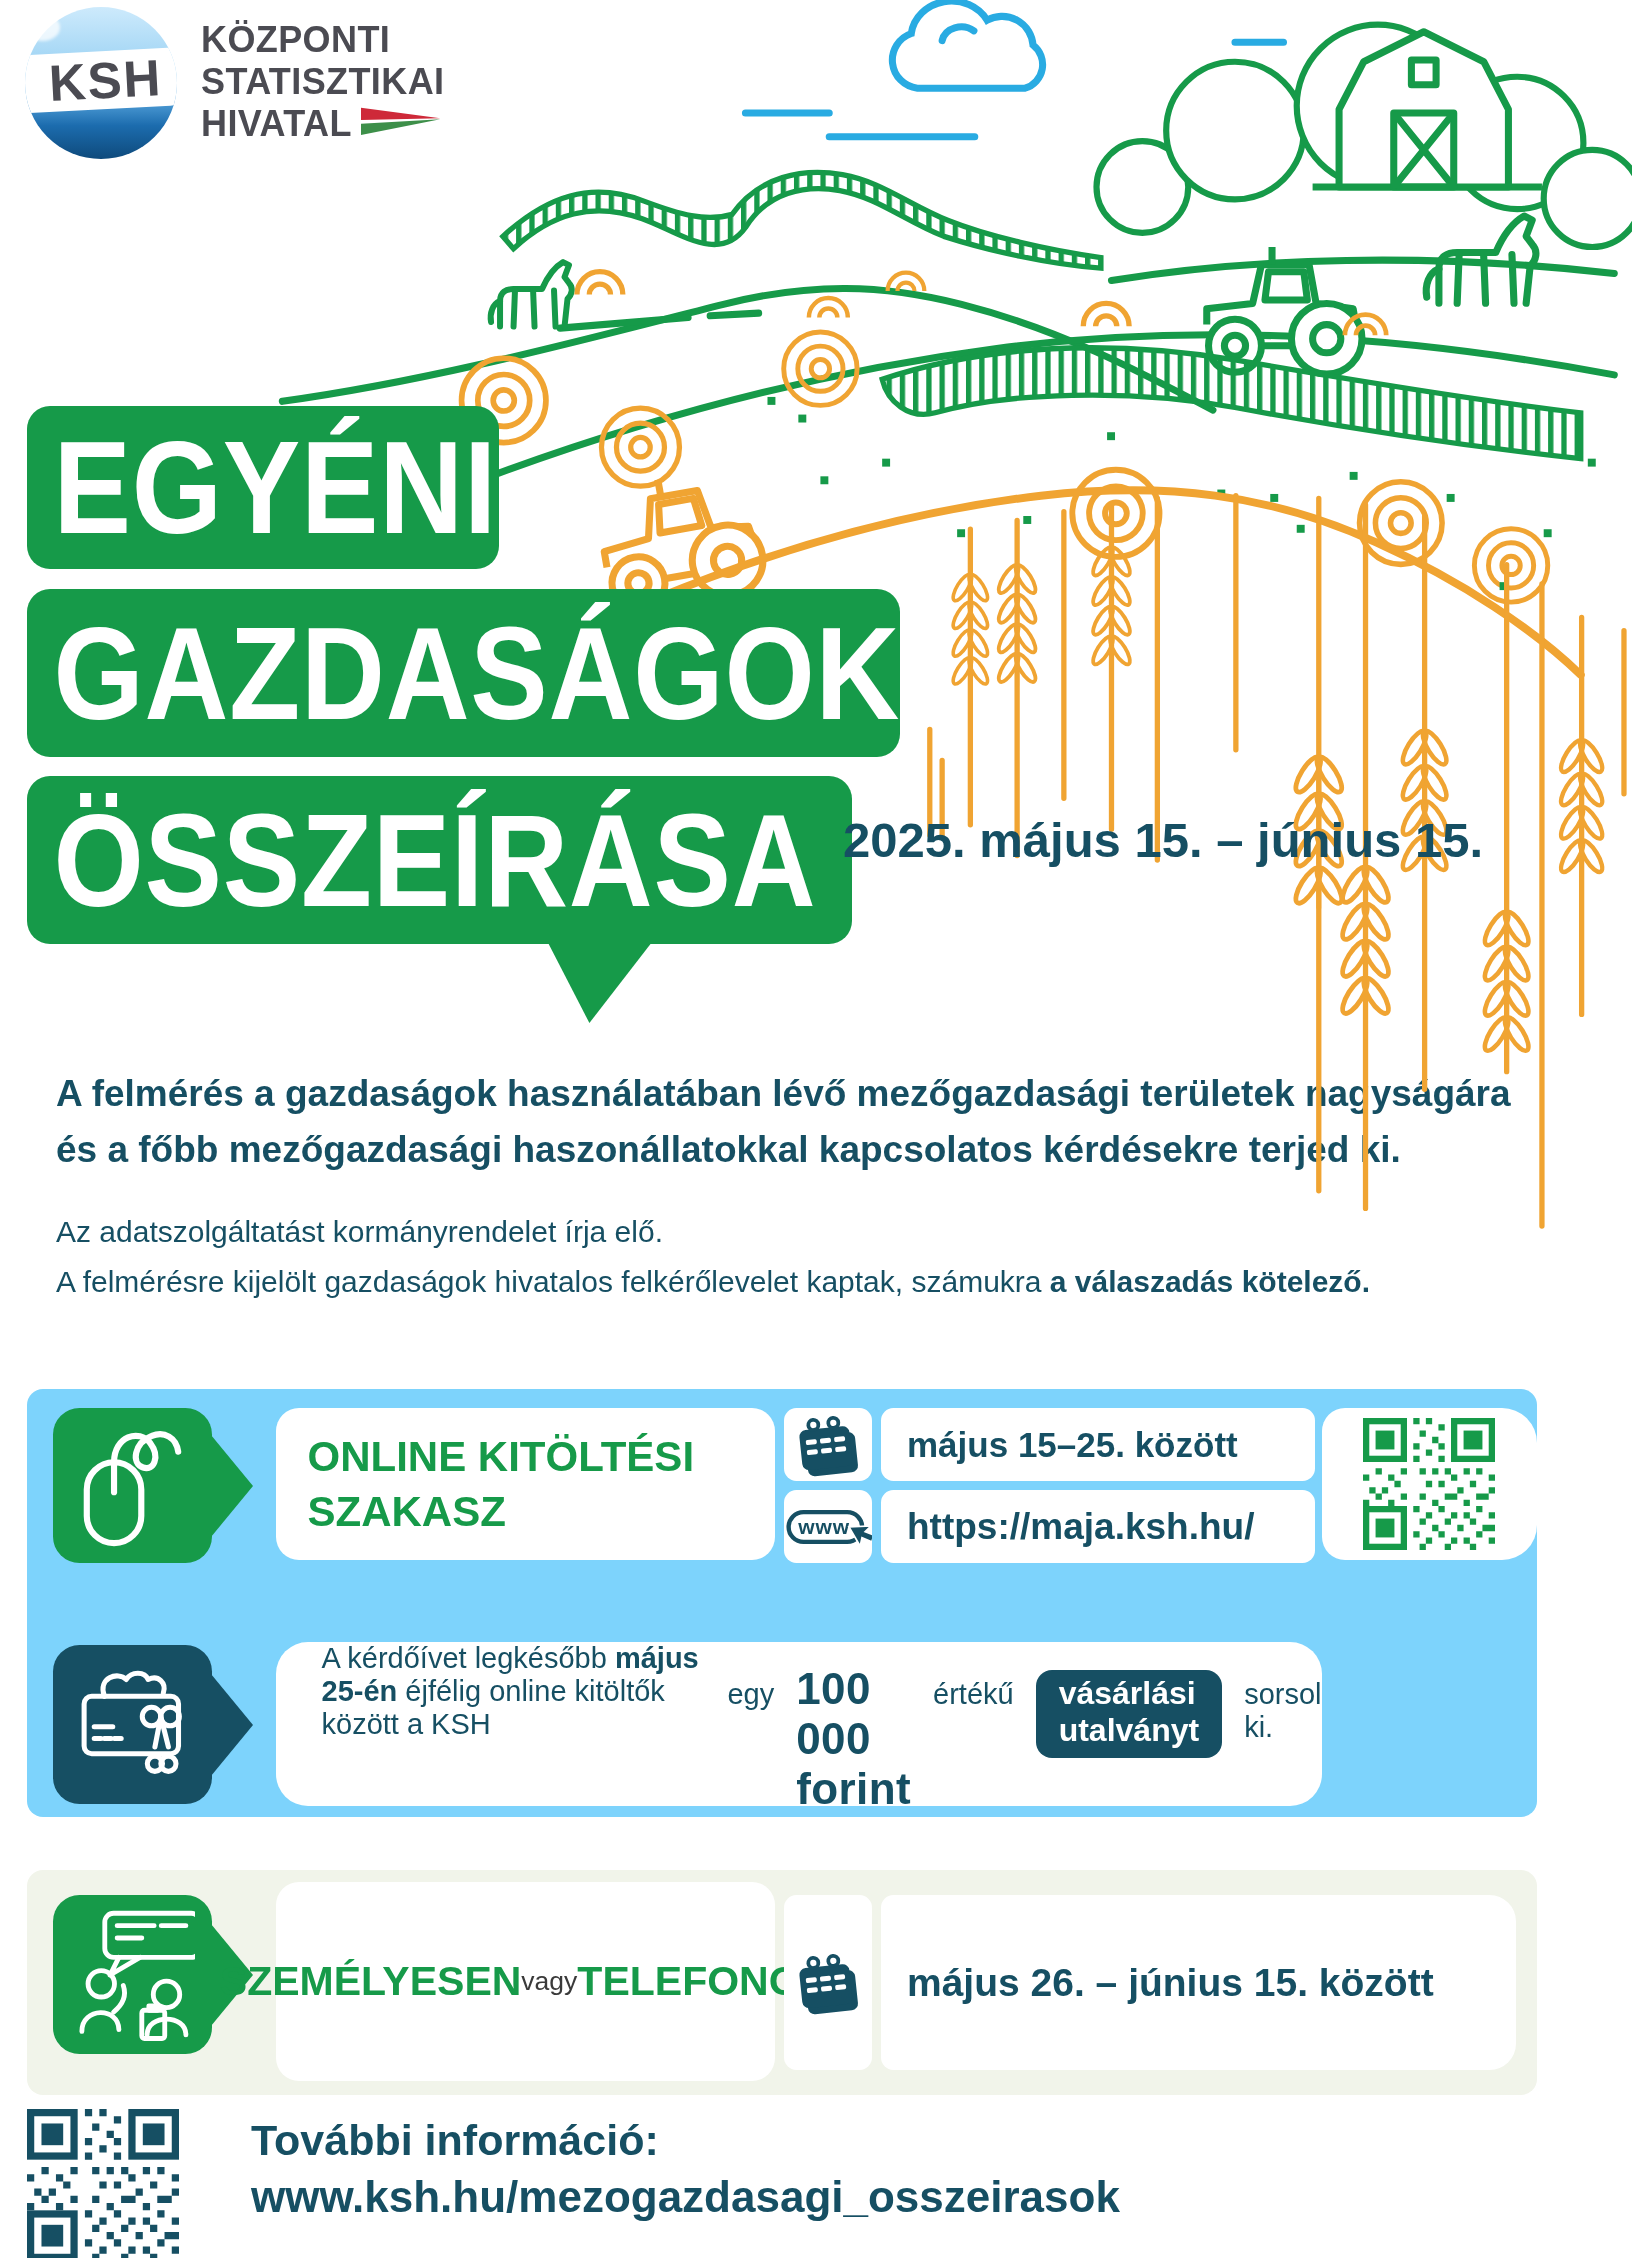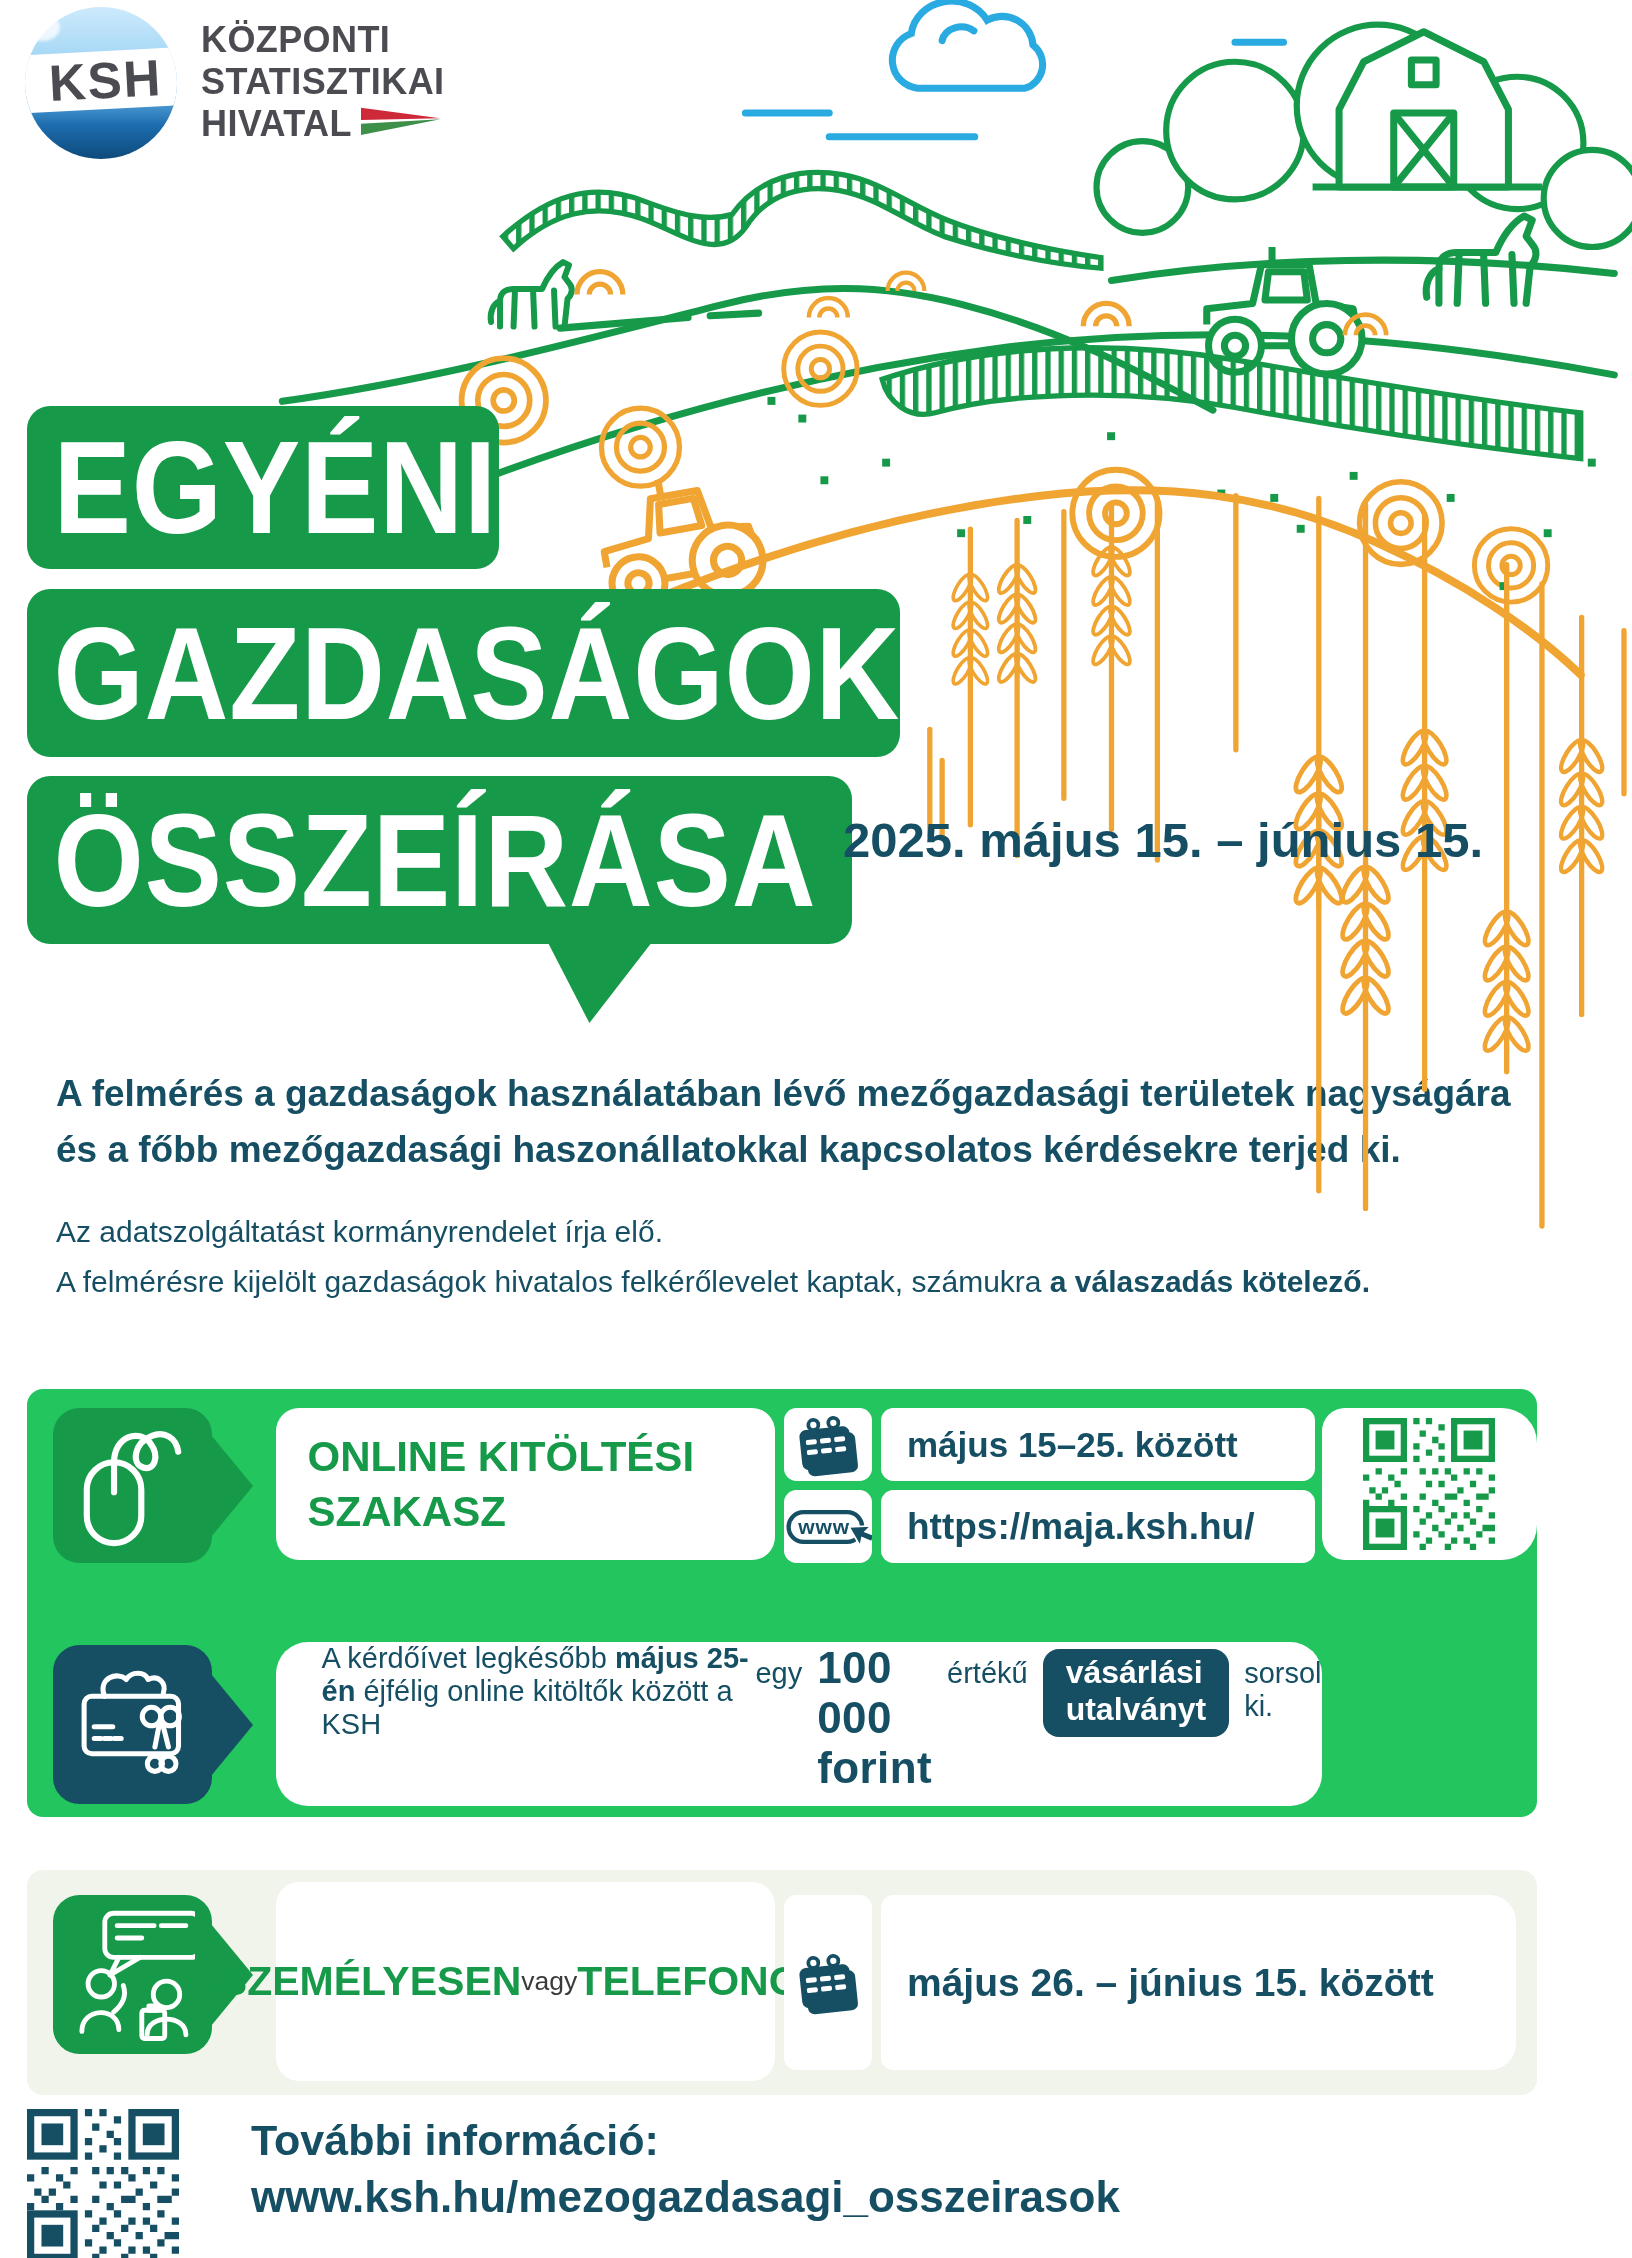--- a/index.html
+++ b/index.html
@@ -24,41 +24,41 @@
   .b3{top:776px;width:825px;height:168px;}
   .pointer{left:543px;top:933px;width:116px;height:90px;background:#169a49;
     clip-path:polygon(0 0,100% 0,40% 100%);z-index:2;}
   .date-line{left:843px;top:812px;font-weight:bold;font-size:49px;color:#164f63;z-index:3;white-space:nowrap;}
   
   .lead{left:56px;top:1066px;font-weight:bold;font-size:37px;line-height:56px;color:#164f63;}
   .note{left:56px;top:1207px;font-size:30px;line-height:50px;color:#164f63;}
   .note b{font-weight:bold;}
   
   .panel{left:26.5px;width:1510px;border-radius:16px;}
-  .panel1{top:1389px;height:428px;background:#22c55e;}
+  .panel1{top:1389px;height:428px;background:#7dd3fc;}
   .panel2{top:1870px;height:225px;background:#f1f4ea;}
   .badge{position:absolute;width:159px;border-radius:26.5px;display:flex;align-items:center;justify-content:center;}
   .badge:after{content:"";position:absolute;right:-41px;top:50%;transform:translateY(-50%);
     border-top:51px solid transparent;border-bottom:51px solid transparent;border-left:42px solid transparent;}
   .badge.green{background:#169a49;}  .badge.green:after{border-left-color:#169a49;}
   .badge.teal{background:#164f63;}   .badge.teal:after{border-left-color:#164f63;}
   .wbox{position:absolute;background:#fff;}
   .heading1{left:249px;top:19.4px;width:499px;height:152px;border-radius:23px;
     display:flex;flex-direction:column;justify-content:center;padding-left:32px;box-sizing:border-box;}
   .heading1 div{font-weight:bold;font-size:42px;line-height:55px;color:#169a49;}
   .iconbox{width:88px;display:flex;align-items:center;justify-content:center;border-radius:12.4px;}
   .rowbox{width:434px;display:flex;align-items:center;padding-left:26.5px;box-sizing:border-box;
     font-weight:bold;color:#164f63;border-radius:12.4px;white-space:nowrap;}
   .qrbox{left:1295px;top:19.4px;width:215px;height:152px;border-radius:23px 35px 35px 23px;
     display:flex;align-items:center;justify-content:center;}
   .prizebox{left:249px;top:253px;width:1046px;height:164px;border-radius:32px;
     display:flex;flex-direction:row;justify-content:center;padding-left:46px;box-sizing:border-box;color:#164f63;}
   .prize-l1{font-size:29px;}
   .prize-l1 b,.prize-l2 b{font-weight:bold;}
-  .prize-l2{margin-top:1px;font-size:29px;display:flex;align-items:baseline;gap:15px;}
+  .prize-l2{margin-top:22px;font-size:29px;display:flex;align-items:baseline;gap:22px;}
   .amount{font-weight:bold;font-size:44px;letter-spacing:0.4px;}
   .pill{background:#164f63;color:#fff;font-weight:bold;font-size:32px;border-radius:16px;padding:5.3px 23px 8.8px;}
   .heading2{left:249px;top:12.4px;width:499px;height:199px;border-radius:23px;
     display:flex;flex-direction:row;justify-content:center;align-items:center;}
   .heading2 .big{font-weight:bold;font-size:41px;color:#169a49;line-height:49px;}
   .heading2 .small{font-size:26.5px;color:#3a3a3a;line-height:35px;}
   
   .foot-label{left:251px;top:2116px;font-weight:bold;font-size:43px;color:#164f63;}
   .foot-url{left:251px;top:2172px;font-weight:bold;font-size:44px;color:#164f63;}
   .qr-bottom{left:26.5px;top:2109px;}

